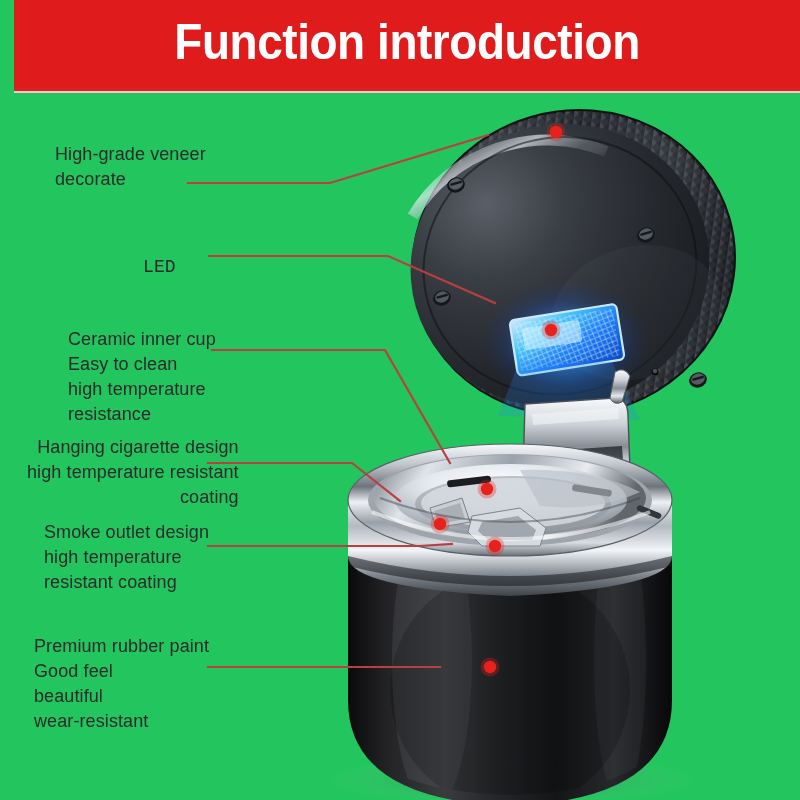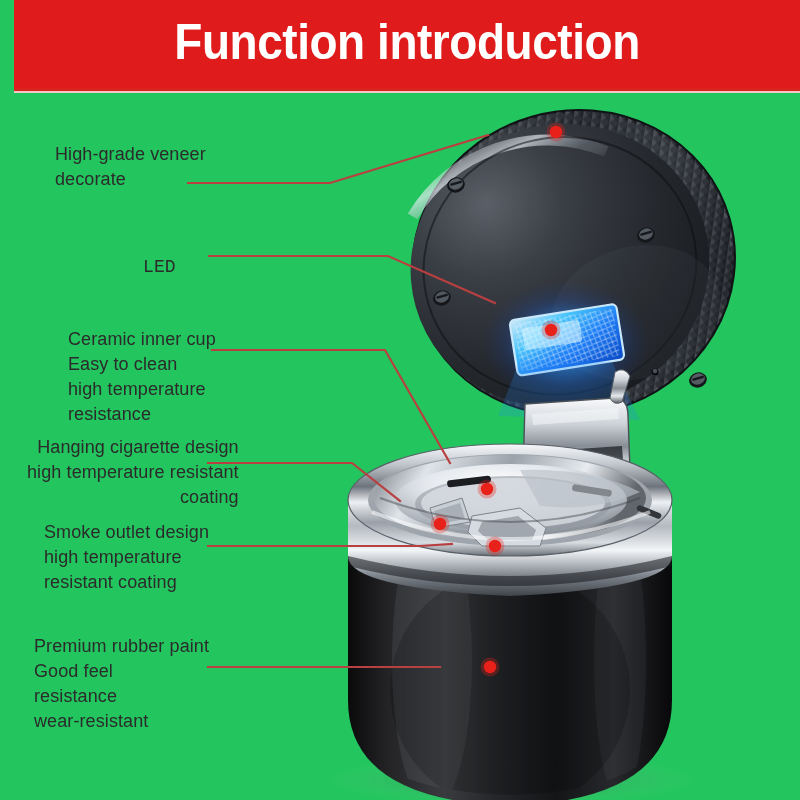--- a/index.html
+++ b/index.html
@@ -360,16 +360,16 @@
 high temperature
 resistance</div>
   <div class="callout" style="left:27px; top:435px;text-align:right;">Hanging cigarette design
 high temperature resistant
 coating</div>
   <div class="callout" style="left:44px; top:520px;">Smoke outlet design
 high temperature
 resistant coating</div>
   <div class="callout" style="left:34px; top:634px;">Premium rubber paint
 Good feel
-resistance
+beautiful
 wear-resistant</div>
 
 </div>
 
 </body></html>

